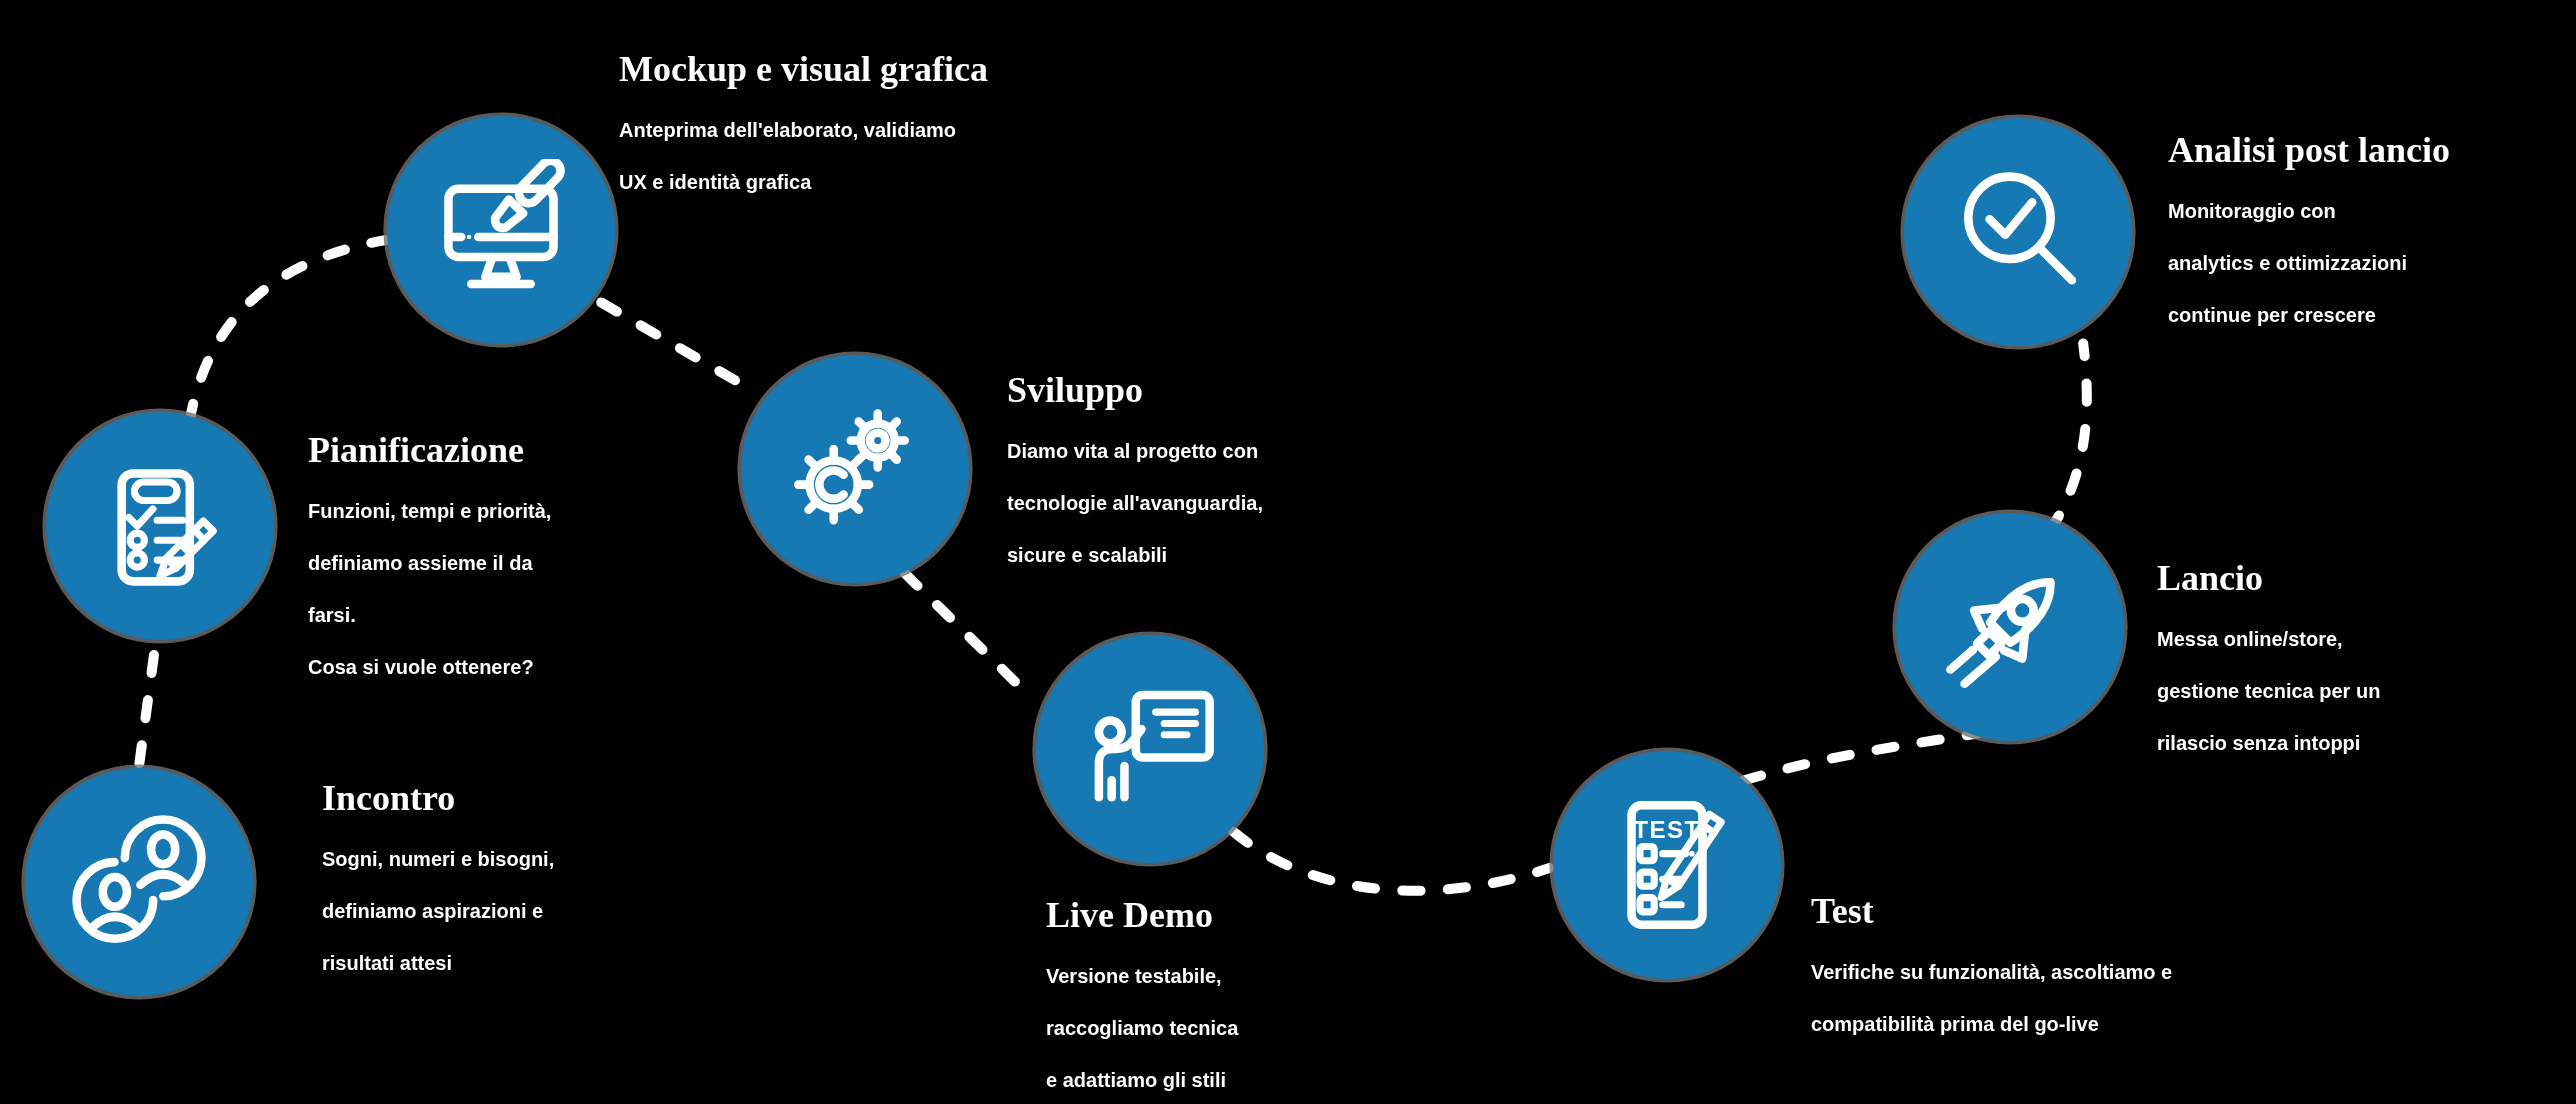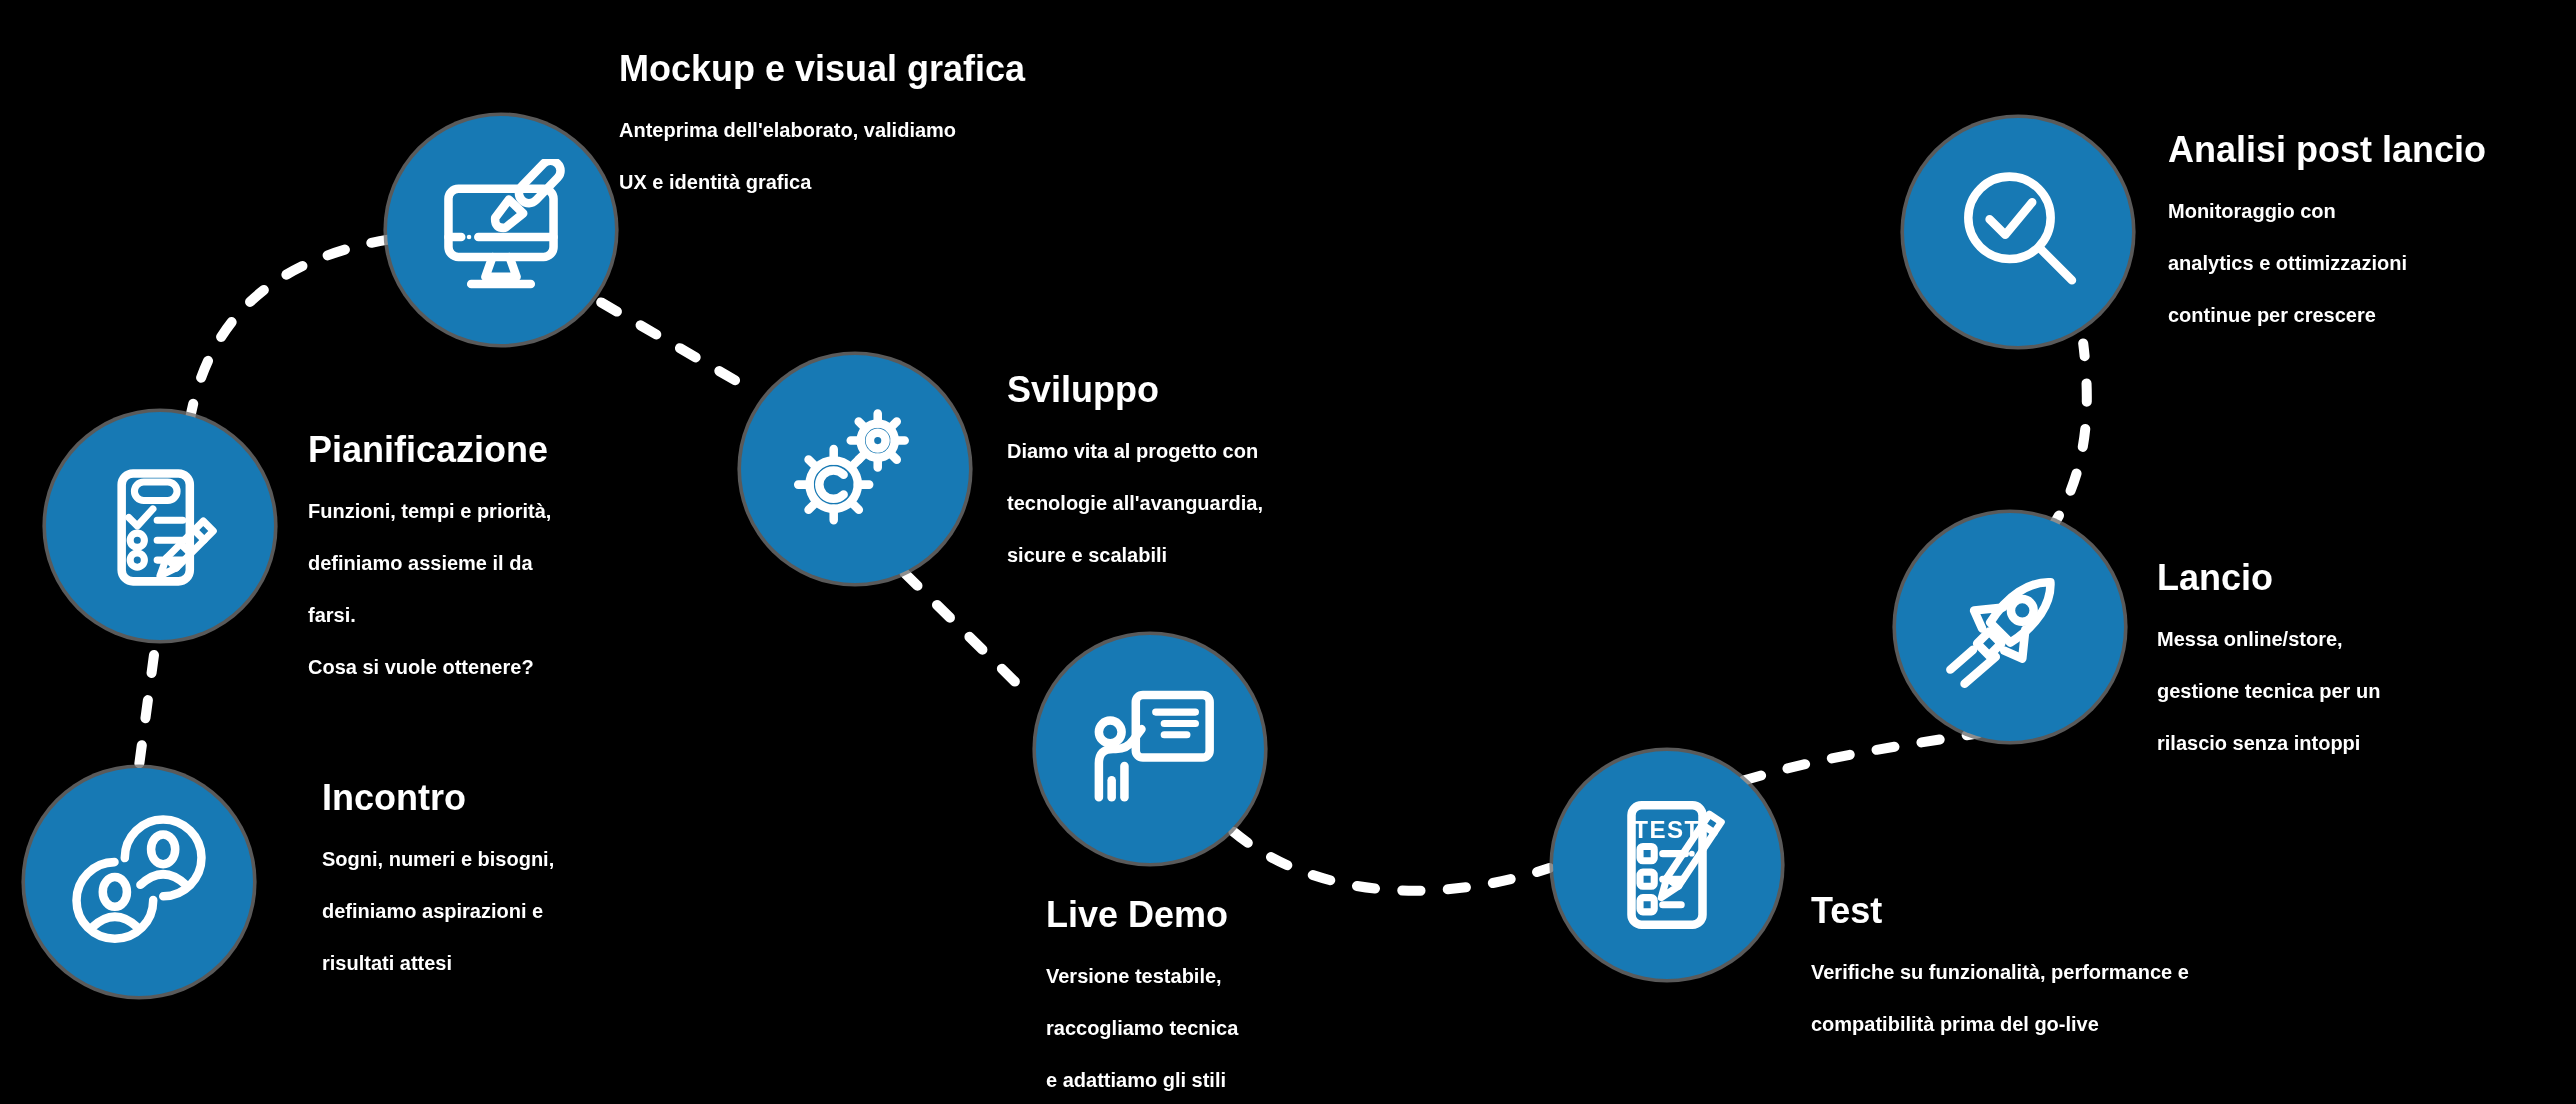--- a/index.html
+++ b/index.html
@@ -22,21 +22,21 @@
   .n-incontro{left:24.6px;top:768px;}
   .n-pianificazione{left:46px;top:412px;}
   .n-mockup{left:387px;top:116px;}
   .n-sviluppo{left:741px;top:355px;}
   .n-livedemo{left:1036px;top:635px;}
   .n-test{left:1553px;top:751px;}
   .n-lancio{left:1896px;top:513px;}
   .n-analisi{left:1904px;top:118px;}
   
   .tb{position:absolute;white-space:nowrap;}
-  .tb .title{font-size:36px;font-weight:700;line-height:44px;margin-bottom:12.8px;}
+  .tb .title{font-size:36px;font-weight:700;line-height:44px;margin-bottom:12.8px;font-family:Liberation Serif, serif;}
   .tb .line{font-size:20px;font-weight:700;line-height:52px;}
   .t-mockup{left:619px;top:47px;}
   .t-pianificazione{left:308px;top:428px;}
   .t-incontro{left:322px;top:776px;}
   .t-sviluppo{left:1007px;top:368px;}
   .t-livedemo{left:1046px;top:893px;}
   .t-test{left:1811px;top:889px;}
   .t-lancio{left:2157px;top:556px;}
   .t-analisi{left:2168px;top:128px;}
 </style>
@@ -183,21 +183,21 @@
 
 <div class="tb t-livedemo">
   <div class="title">Live Demo</div>
   <div class="line">Versione testabile,</div>
   <div class="line">raccogliamo tecnica</div>
   <div class="line">e adattiamo gli stili</div>
 </div>
 
 <div class="tb t-test">
   <div class="title">Test</div>
-  <div class="line">Verifiche su funzionalità, performance e</div>
+  <div class="line">Verifiche su funzionalità, ascoltiamo e</div>
   <div class="line">compatibilità prima del go-live</div>
 </div>
 
 <div class="tb t-lancio">
   <div class="title">Lancio</div>
   <div class="line">Messa online/store,</div>
   <div class="line">gestione tecnica per un</div>
   <div class="line">rilascio senza intoppi</div>
 </div>
 

